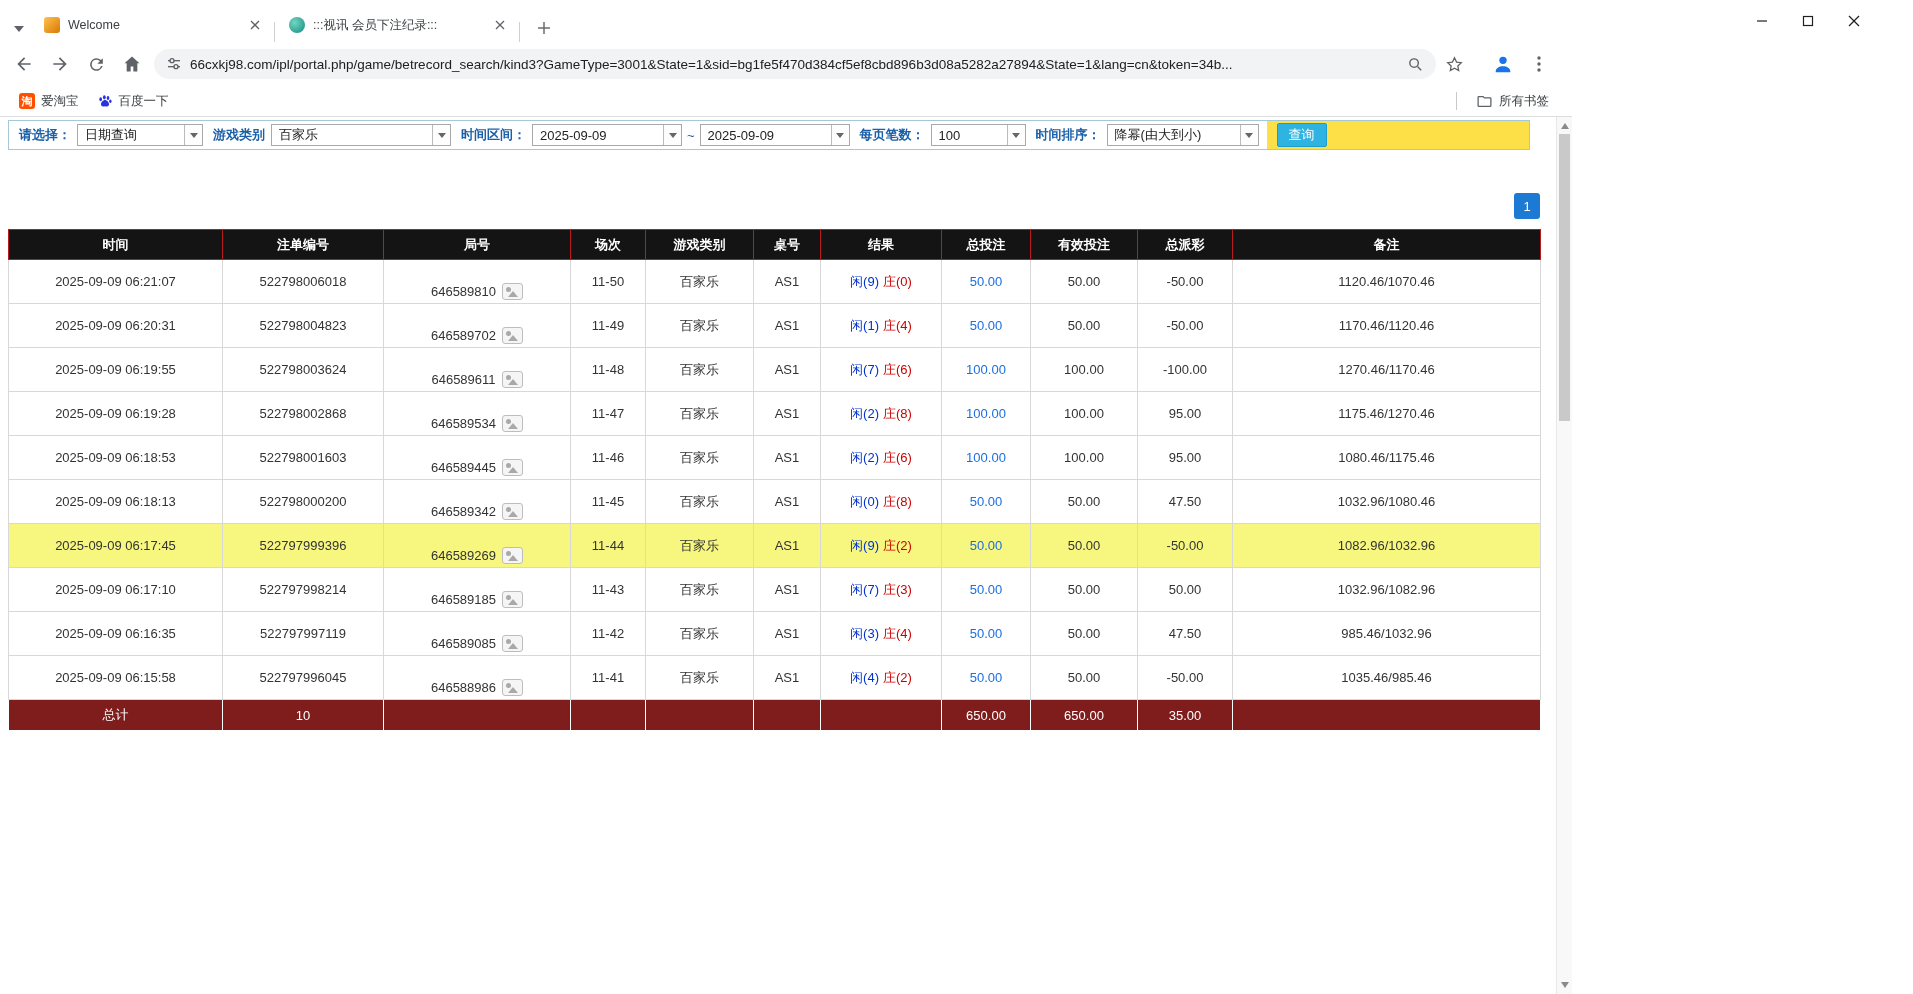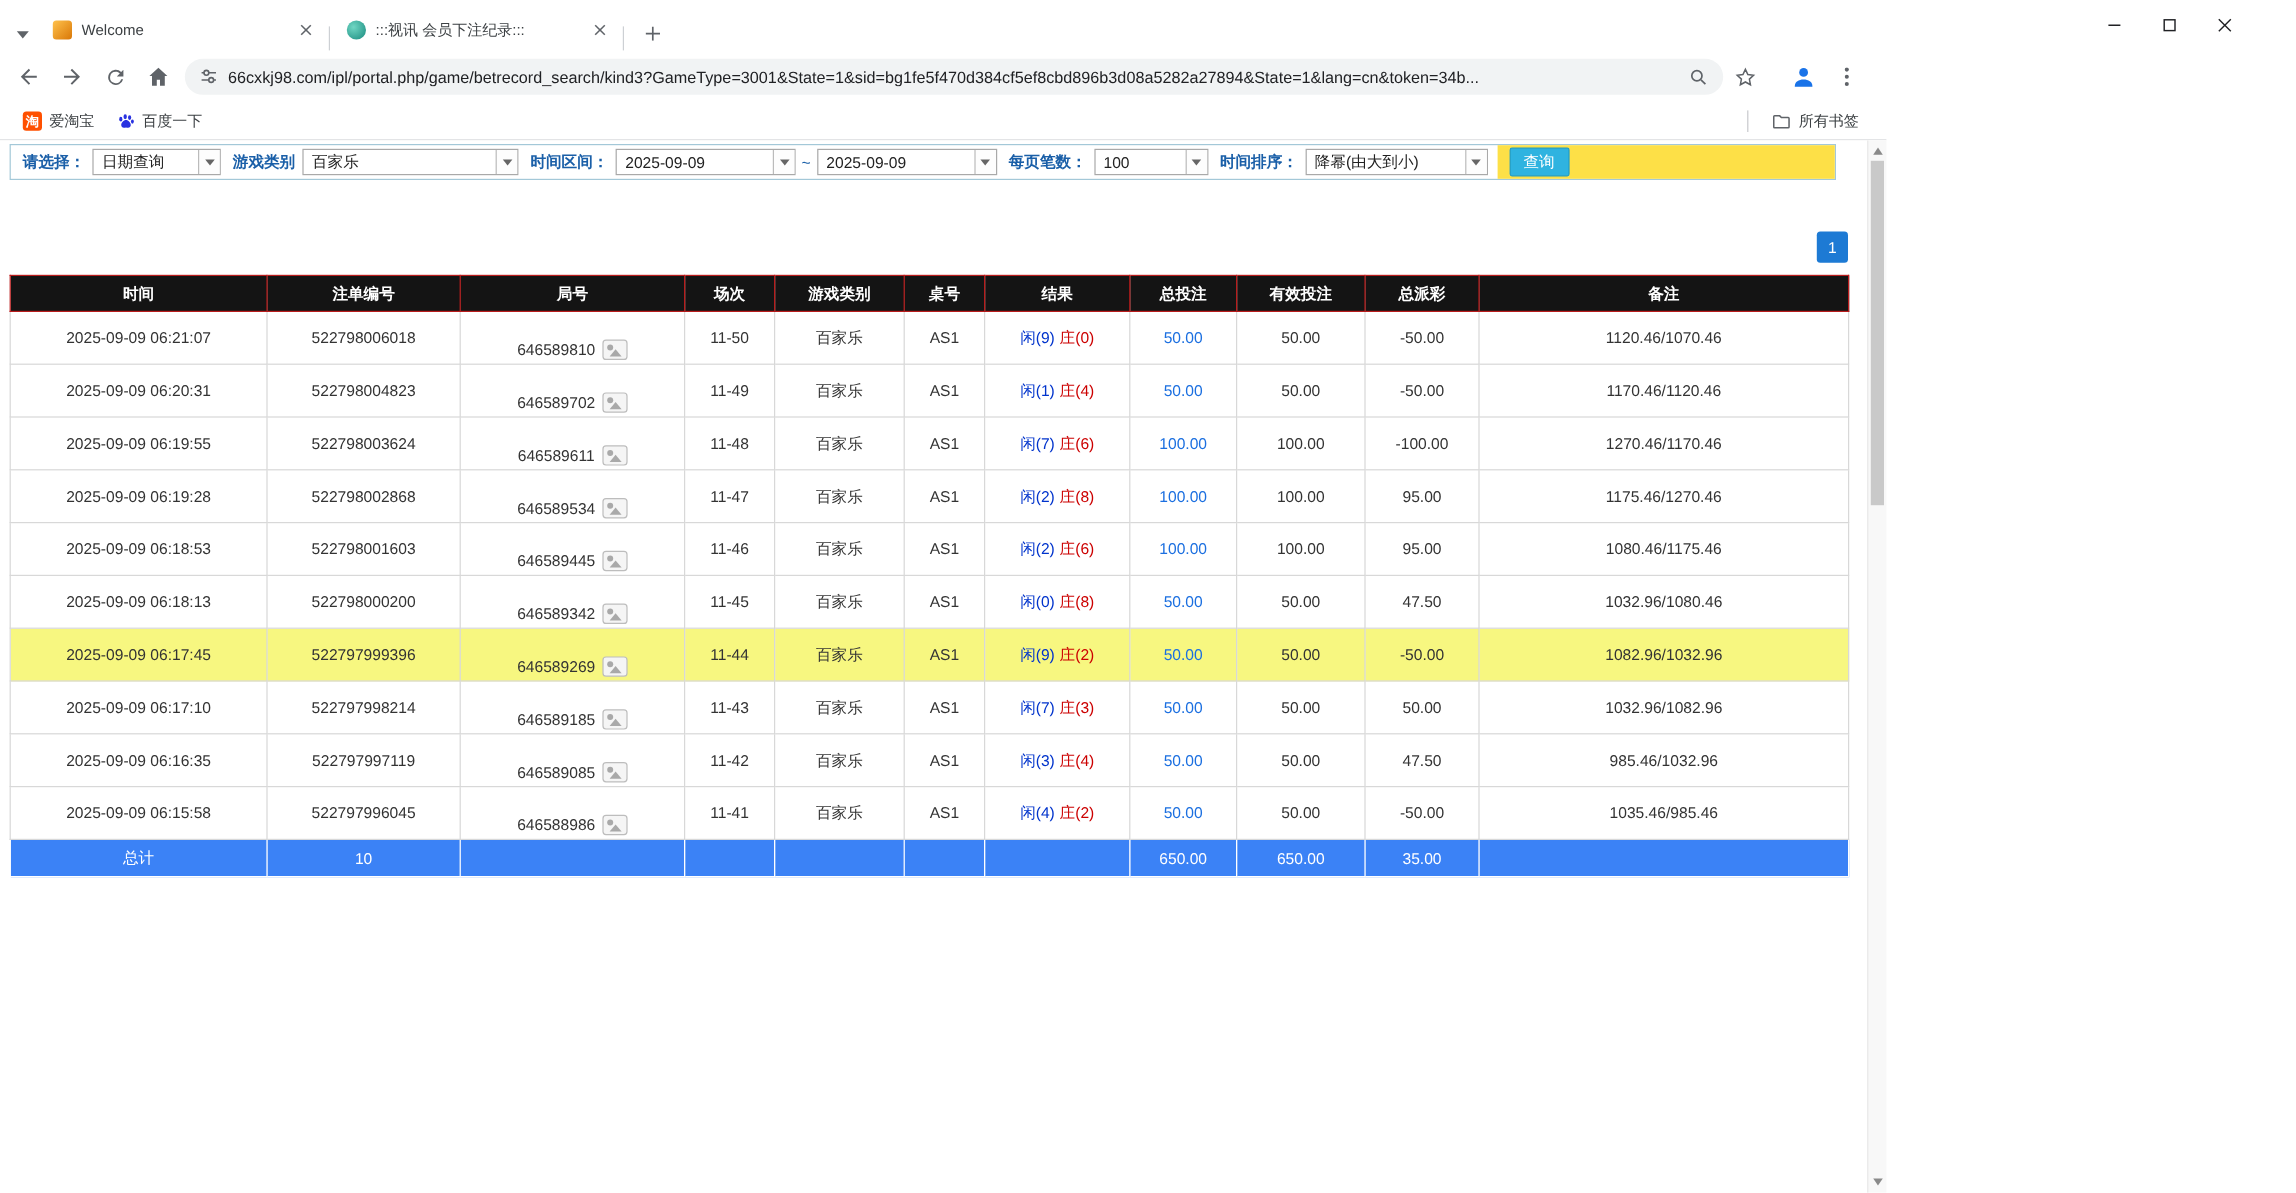--- a/index.html
+++ b/index.html
@@ -48,41 +48,41 @@
 
   .content { padding:3px 0 0 8px; }
 
   
   .filter-bar { width:1522px; height:30px; border:1px solid #a3c8d8; display:flex; align-items:center; background:#fff; }
   .f-label { color:#1a5fa8; font-weight:bold; font-size:13px; margin:0 6px 0 10px; white-space:nowrap; }
   .sel { height:22px; border:1px solid #a9a9a9; background:#fff; display:flex; align-items:center; flex:none; }
   .sel-text { font-size:13px; color:#222; padding:0 7px; white-space:nowrap; flex:1; overflow:hidden; }
   .sel-btn { width:18px; align-self:stretch; border-left:1px solid #bbb; background:#fdfdfd; display:flex; align-items:center; justify-content:center; }
   .sel-arrow { width:0; height:0; border-left:4px solid transparent; border-right:4px solid transparent; border-top:5px solid #666; }
-  .w130{width:107px} .w180{width:180px} .w150{width:150px} .w95{width:95px} .w152{width:152px}
+  .w130{width:126px} .w180{width:180px} .w150{width:150px} .w95{width:95px} .w152{width:152px}
   .f-tilde { color:#1a5fa8; margin:0 5px; font-size:13px; }
   .f-action { flex:1; align-self:stretch; background:#fde047; display:flex; align-items:center; padding-left:10px; margin-left:8px; }
   .search-btn { height:24px; padding:0 11px; background:var(--accent-cyan,#2fb3e0); color:#fff; border:1px solid #1f9cc9; font-size:13px; display:flex; align-items:center; border-radius:2px; cursor:pointer; }
 
   
   .info-bar { width:1532px; height:27px; margin-top:12px; background:#ddeecf; border:1px solid #c2ddb0; display:flex; align-items:center; padding:0 12px; }
   .info-left { color:#4a4a4a; font-size:13px; }
   .info-right { margin-left:auto; color:var(--negative-red,#e80000); font-size:13px; }
 
   
   .pager { width:1532px; margin-top:43px; display:flex; justify-content:flex-end; }
   .page-btn { min-width:26px; height:26px; background:var(--pager-blue,#1d7ad4); color:#fff; font-size:13px; display:flex; align-items:center; justify-content:center; border-radius:3px; cursor:pointer; }
 
   
   .bet-table { width:1532px; margin-top:10px; border-collapse:collapse; table-layout:fixed; }
   .bet-table thead th { background:#141414; color:#fff; height:30px; font-size:13px; font-weight:bold; border:1px solid #b91c1c; }
   .bet-table tbody td { background:#fff; height:44px; text-align:center; font-size:13px; color:#333; border:1px solid #d8d8d8; }
   .bet-table tr.highlight td { background:var(--highlight-yellow,#f7f780); }
   .bet-table tfoot td { height:31px; background:#9b9b9b; color:#fff; text-align:center; font-size:13px; border:1px solid #fff; }
-  .bet-table tr.grand td { background:#3b82f6; }
+  .bet-table tr.grand td { background:#7f1d1d; }
   .round-wrap { display:inline-flex; align-items:center; gap:6px;margin-top:19px; }
   .result-icon { display:inline-block; width:21px; height:17px; border:1px solid #bdbdbd; border-radius:3px; background:#f5f5f5; position:relative; vertical-align:middle; cursor:pointer; }
   .result-icon::before { content:""; position:absolute; left:3px; top:3px; width:5px; height:5px; border-radius:50%; background:#a9a9a9; }
   .result-icon::after { content:""; position:absolute; left:5px; bottom:2px; width:0; height:0; border-left:5px solid transparent; border-right:5px solid transparent; border-bottom:6px solid #a9a9a9; }
   .player { color:var(--player-blue,#0000cc); }
   .banker { color:var(--banker-red,#cc0000); margin-left:4px; }
   .bet-link { color:var(--bet-link-blue,#1b6fe0); cursor:pointer; }
   td.neg { color:var(--negative-red,#e80000); }
 </style>
 </head>

